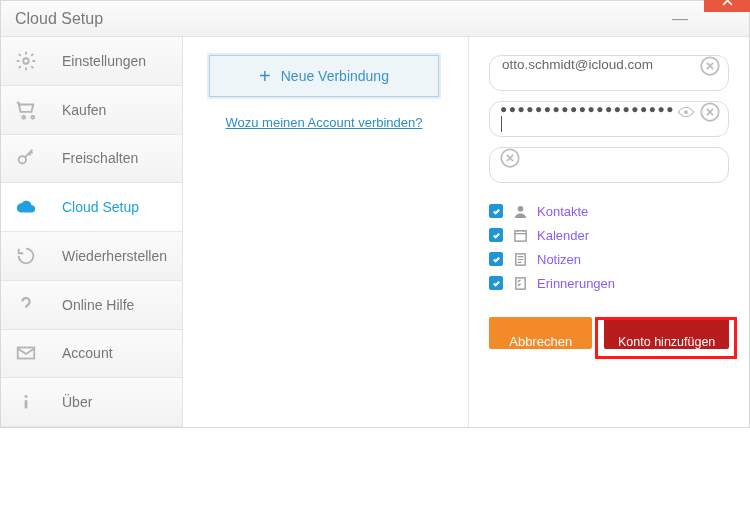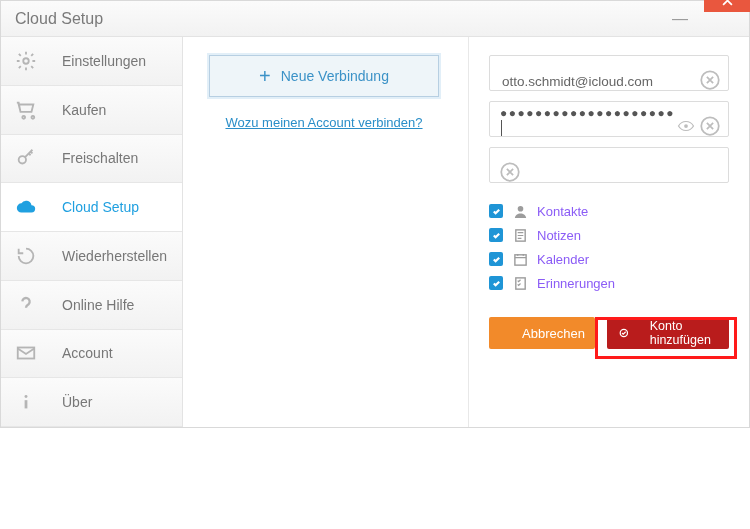--- a/index.html
+++ b/index.html
@@ -75,22 +75,22 @@
   }
   
   .right {
     width:280px;
     padding:18px 20px;
     background:#fff;
   }
   .field {
     height:36px;
     border:1px solid #dcdcdc;
-    border-radius:2px;
-    display:flex; align-items:flex-end;
+    border-radius:12px;
+    display:flex; align-items:flex-start;
     padding:0 8px 0 10px;
     margin-bottom:10px;
     background:#fff;
   }
   .field input {
     border:none; outline:none; flex:1;
     font-size:13.5px; color:#666; background:transparent;
   }
   .field input::placeholder{ color:#999; }
   .field .iconbtn { width:20px; height:20px; display:flex; align-items:center; justify-content:center; cursor:pointer; }
@@ -103,23 +103,24 @@
     width:14px; height:14px; border-radius:2px;
     background:#1f95d6; display:flex; align-items:center; justify-content:center;
     cursor:pointer;
   }
   .cbox svg{ width:9px; height:9px; fill:none; stroke:#fff; stroke-width:2.4; }
   .row-ic { width:16px; height:16px; display:flex; align-items:center; justify-content:center; }
   .row-ic svg{ fill:#9c9c9c; }
   .btns { display:flex; gap:12px; align-items:center; }
   .btn {
     height:32px; border-radius:2px;
-    display:flex; align-items:center; justify-content:flex-start;
+    display:flex; align-items:center; justify-content:flex-end;
     gap:21px; font-size:13px; color:#fff; cursor:pointer;
     padding:0 12px;
+    flex-direction:column;
   }
   .btn.cancel { background:#f28a2a; width:106px;}
   .btn.add { background:#b91c1c; width:128px; font-size:12.5px;}
   .btn svg { width:14px; height:14px; stroke:#fff; fill:none; stroke-width:2;}
   .highlight {
     position:absolute;
     border:3px solid #ff1a1a;
     width:142px; height:42px;
     right:12px; top:316px;
     pointer-events:none;
@@ -273,39 +274,39 @@
           <span>Kontakte</span>
         </div>
         <div class="check-row">
           <span class="cbox">
               <svg viewBox="0 0 10 10">
                 <path d="M2 5l2 2 4-4"></path>
               </svg>
             </span>
           <span class="row-ic">
               <svg viewBox="0 0 16 16" width="15" height="15">
-                <rect x="3" y="2" width="10" height="12" fill="none" stroke="#9c9c9c" stroke-width="1.5"></rect>
-                <path d="M5 5h6M5 8h6M5 11h4" stroke="#9c9c9c" stroke-width="1.3"></path>
-              </svg>
-            </span>
-          <span>Notizen</span>
+                <rect x="2" y="3" width="12" height="11" fill="none" stroke="#9c9c9c" stroke-width="1.5"></rect>
+                <path d="M2 6h12M5 2v2M11 2v2" stroke="#9c9c9c" stroke-width="1.5"></path>
+              </svg>
+            </span>
+          <span>Kalender</span>
         </div>
         <div class="check-row">
           <span class="cbox">
               <svg viewBox="0 0 10 10">
                 <path d="M2 5l2 2 4-4"></path>
               </svg>
             </span>
           <span class="row-ic">
               <svg viewBox="0 0 16 16" width="15" height="15">
-                <rect x="2" y="3" width="12" height="11" fill="none" stroke="#9c9c9c" stroke-width="1.5"></rect>
-                <path d="M2 6h12M5 2v2M11 2v2" stroke="#9c9c9c" stroke-width="1.5"></path>
-              </svg>
-            </span>
-          <span>Kalender</span>
+                <rect x="3" y="2" width="10" height="12" fill="none" stroke="#9c9c9c" stroke-width="1.5"></rect>
+                <path d="M5 5h6M5 8h6M5 11h4" stroke="#9c9c9c" stroke-width="1.3"></path>
+              </svg>
+            </span>
+          <span>Notizen</span>
         </div>
         <div class="check-row">
           <span class="cbox">
               <svg viewBox="0 0 10 10">
                 <path d="M2 5l2 2 4-4"></path>
               </svg>
             </span>
           <span class="row-ic">
               <svg viewBox="0 0 16 16" width="15" height="15">
                 <rect x="3" y="2" width="10" height="12" fill="none" stroke="#9c9c9c" stroke-width="1.5"></rect>

